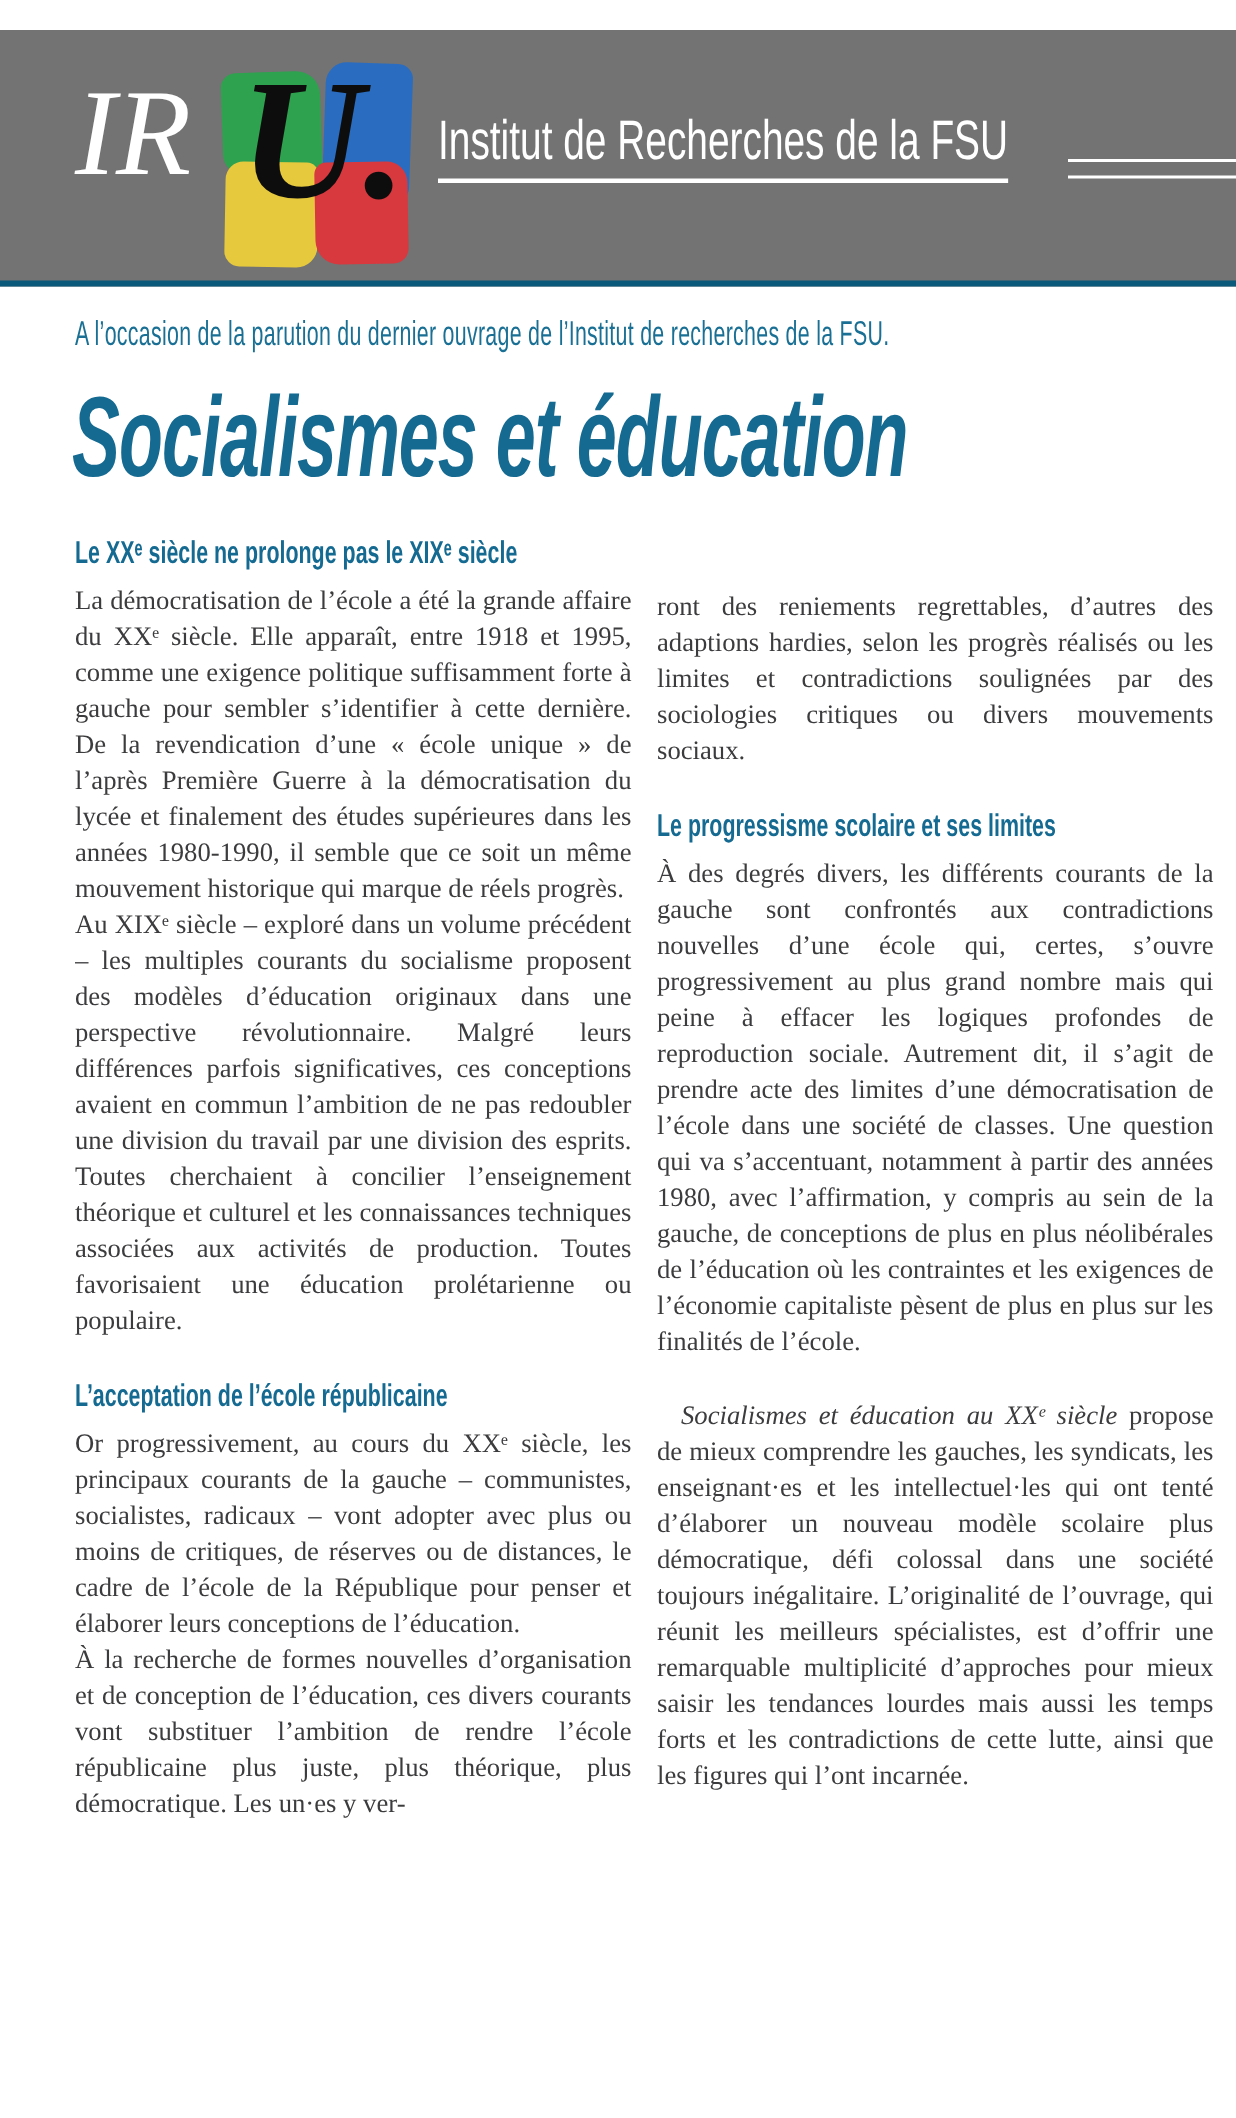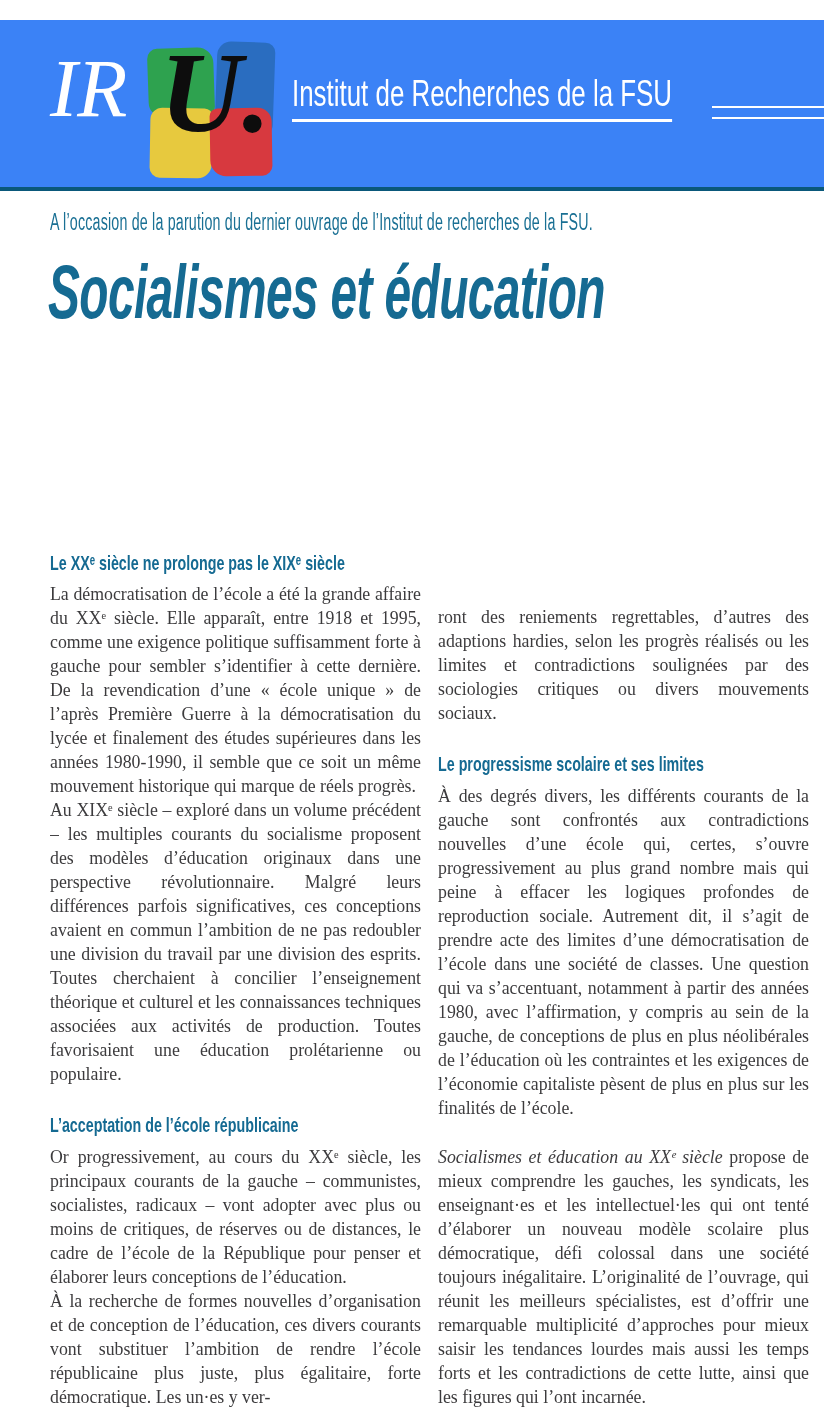--- a/index.html
+++ b/index.html
@@ -3,21 +3,21 @@
 <meta charset="utf-8">
 <style>
   html,body{margin:0;padding:0;}
   body{
     width:824px;height:1412px;overflow:hidden;background:#ffffff;
     font-family:"Liberation Serif", serif;
     -webkit-font-smoothing:antialiased;
   }
   
   .banner{
-    position:relative;margin-top:20px;height:167px;background:#3b82f6;
+    position:relative;margin-top:20px;height:167px;background:#737373;
     border-bottom:4px solid #0a587a;
   }
   .ir{
     position:absolute;left:50px;top:28px;
     font-family:"Liberation Serif", serif;font-style:italic;
     font-size:82px;line-height:1;color:#ffffff;
   }
   .fsu-logo{position:absolute;left:148px;top:20px;width:128px;height:140px;}
   .patch{position:absolute;}
   .patch.green {left:0;    top:8px;   width:66px;height:68px;background:#2ea24f;border-radius:10px 16px 8px 14px;transform:rotate(-2deg);}
@@ -49,38 +49,38 @@
   }
   .title{
     margin:14px 0 24px 48px;
     font-family:"Liberation Sans", sans-serif;font-style:italic;font-weight:bold;
     font-size:76px;line-height:1.05;color:#156a92;white-space:nowrap;
     letter-spacing:-1px;
     transform:scaleX(0.63);transform-origin:left center;
   }
   
   .columns{
-    display:flex;gap:17px;margin:0 15px 0 50px;height:1053px;overflow:hidden;align-items:flex-end;
+    display:flex;gap:17px;margin:0 15px 0 50px;height:1053px;overflow:hidden;
   }
   .col{flex:1 1 0;min-width:0;}
   .section-heading{
     margin:0 0 6px 0;
     font-family:"Liberation Sans", sans-serif;font-weight:bold;
     font-size:21px;line-height:1.25;color:#156a92;white-space:nowrap;
     transform:scaleX(0.68);transform-origin:left center;
   }
   .section-heading.mt{margin-top:26px;}
   .col p{
     margin:0;text-align:justify;
     font-size:17.8px;line-height:24px;color:#3c3b3d;
     font-family:"Liberation Serif", serif;
   }
   .col p.spaced{margin-top:25px;}
-  .col p.align-first{margin-top:18px;}
-  .book-title{font-style:italic;}
+  .col p.align-first{margin-top:36px;}
+  .book-title{font-style:italic;margin-left:16px;}
 </style>
 </head>
 <body>
 
 <div>
 
   <header class="banner">
     <span class="ir">IR</span>
 
     <div class="fsu-logo">
@@ -100,21 +100,21 @@
   <h1 class="title">Socialismes et éducation</h1>
 
   <main class="columns">
 
     <section class="col">
       <h2 class="section-heading">Le XXᵉ siècle ne prolonge pas le XIXᵉ siècle</h2>
       <p>La démocratisation de l’école a été la grande affaire du XXᵉ siècle. Elle apparaît, entre 1918 et 1995, comme une exigence politique suffisamment forte à gauche pour sembler s’identifier à cette dernière. De la revendication d’une «&nbsp;école unique&nbsp;» de l’après Première Guerre à la démocratisation du lycée et finalement des études supérieures dans les années 1980-1990, il semble que ce soit un même mouvement historique qui marque de réels progrès.</p>
       <p>Au XIXᵉ siècle – exploré dans un volume précédent – les multiples courants du socialisme proposent des modèles d’éducation originaux dans une perspective révolutionnaire. Malgré leurs différences parfois significatives, ces conceptions avaient en commun l’ambition de ne pas redoubler une division du travail par une division des esprits. Toutes cherchaient à concilier l’enseignement théorique et culturel et les connaissances techniques associées aux activités de production. Toutes favorisaient une éducation prolétarienne ou populaire.</p>
       <h2 class="section-heading mt">L’acceptation de l’école républicaine</h2>
       <p>Or progressivement, au cours du XXᵉ siècle, les principaux courants de la gauche – communistes, socialistes, radicaux – vont adopter avec plus ou moins de critiques, de réserves ou de distances, le cadre de l’école de la République pour penser et élaborer leurs conceptions de l’éducation.</p>
-      <p>À la recherche de formes nouvelles d’organisation et de conception de l’éducation, ces divers courants vont substituer l’ambition de rendre l’école républicaine plus juste, plus égalitaire, forte démocratique. Les un·es y ver-</p>
+      <p>À la recherche de formes nouvelles d’organisation et de conception de l’éducation, ces divers courants vont substituer l’ambition de rendre l’école républicaine plus juste, plus théorique, plus démocratique. Les un·es y ver-</p>
     </section>
 
     <section class="col">
       <p class="align-first">ront des reniements regrettables, d’autres des adaptions hardies, selon les progrès réalisés ou les limites et contradictions soulignées par des sociologies critiques ou divers mouvements sociaux.</p>
       <h2 class="section-heading mt">Le progressisme scolaire et ses limites</h2>
       <p>À des degrés divers, les différents courants de la gauche sont confrontés aux contradictions nouvelles d’une école qui, certes, s’ouvre progressivement au plus grand nombre mais qui peine à effacer les logiques profondes de reproduction sociale. Autrement dit, il s’agit de prendre acte des limites d’une démocratisation de l’école dans une société de classes. Une question qui va s’accentuant, notamment à partir des années 1980, avec l’affirmation, y compris au sein de la gauche, de conceptions de plus en plus néolibérales de l’éducation où les contraintes et les exigences de l’économie capitaliste pèsent de plus en plus sur les finalités de l’école.</p>
       <p class="spaced"><span class="book-title">Socialismes et éducation au XXᵉ siècle</span><span> propose de mieux comprendre les gauches, les syndicats, les enseignant·es et les intellectuel·les qui ont tenté d’élaborer un nouveau modèle scolaire plus démocratique, défi colossal dans une société toujours inégalitaire. L’originalité de l’ouvrage, qui réunit les meilleurs spécialistes, est d’offrir une remarquable multiplicité d’approches pour mieux saisir les tendances lourdes mais aussi les temps forts et les contradictions de cette lutte, ainsi que les figures qui l’ont incarnée.</span></p>
     </section>
 
   </main>

